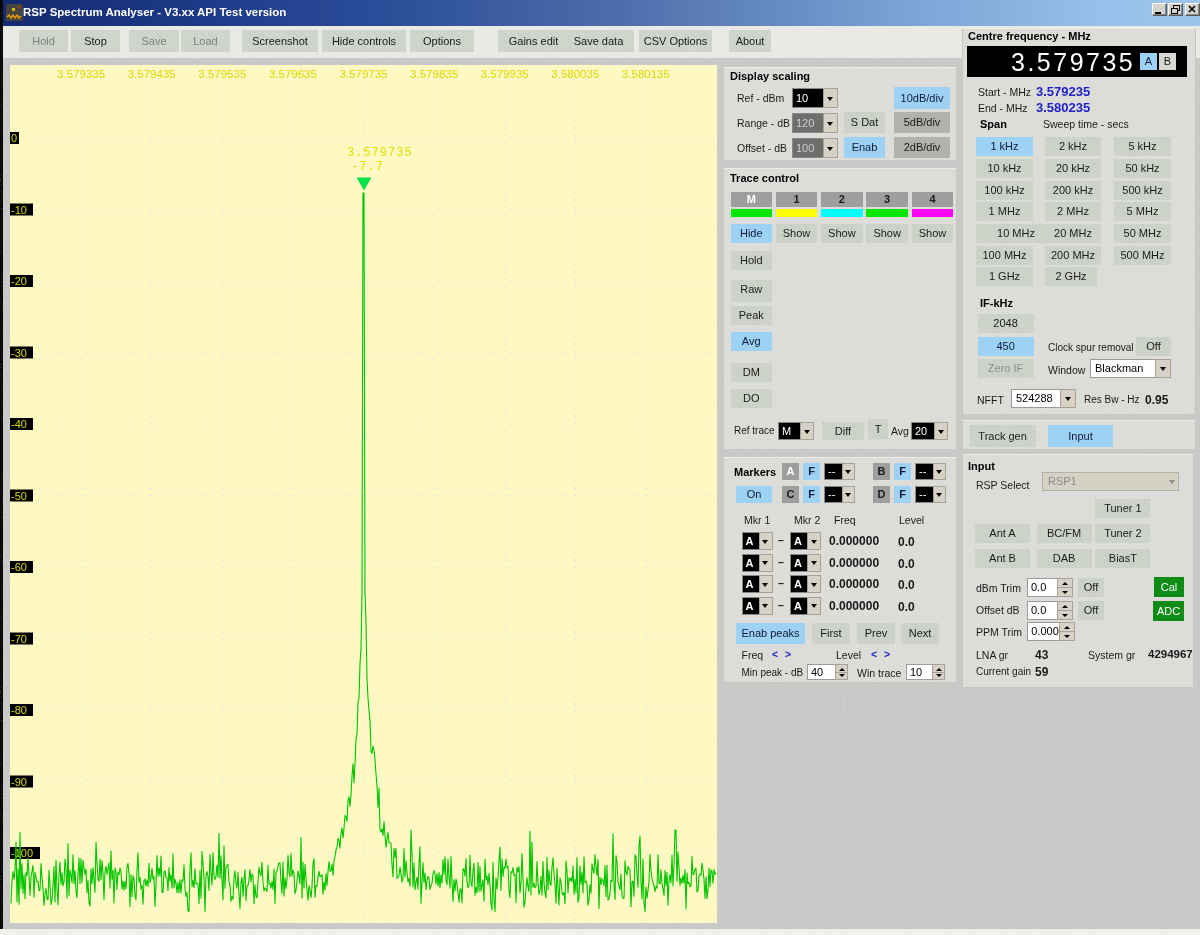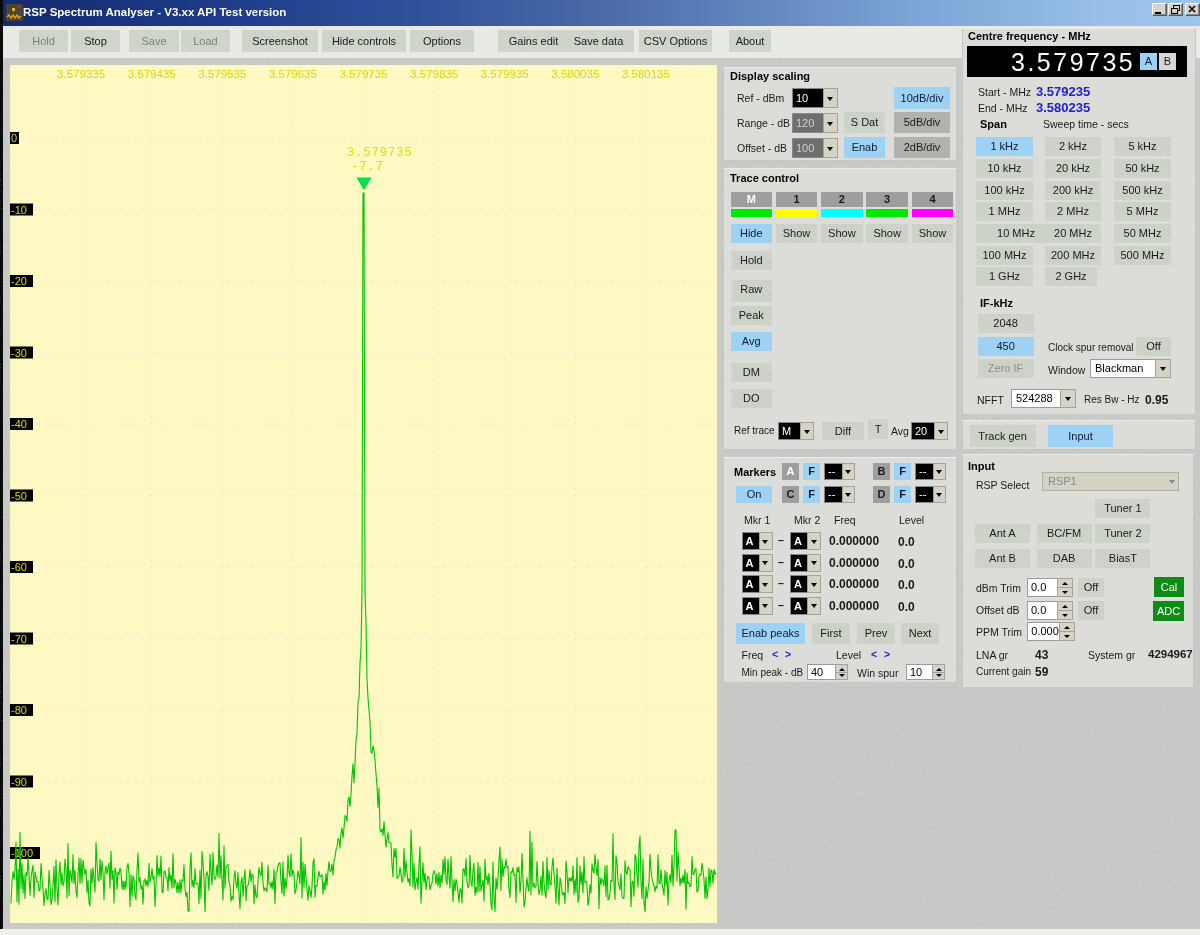--- a/index.html
+++ b/index.html
@@ -279,21 +279,21 @@
 <div class="btn ab" style="left:901px;top:623px;width:38px;height:21px;"><span style="line-height:21px">Next</span></div>
 <div class="lbl ab" style="left:741.5px;top:649px;width:30px;height:13px;">Freq</div>
 <div class="lbl ab" style="left:772px;top:648px;width:26px;height:14px;color:#2222cc;font-weight:bold;letter-spacing:2px;">&lt; &gt;</div>
 <div class="lbl ab" style="left:836px;top:649px;width:34px;height:13px;">Level</div>
 <div class="lbl ab" style="left:871px;top:648px;width:26px;height:14px;color:#2222cc;font-weight:bold;letter-spacing:2px;">&lt; &gt;</div>
 <div class="lbl ab" style="left:741.5px;top:667px;width:66px;height:13px;font-size:10px;">Min peak - dB</div>
 <div class="spin ab" style="left:807px;top:664px;width:41px;height:16px;">
     <div class="sval" style="width:28px;line-height:14px;">40</div>
     <div class="sarr"></div>
   </div>
-<div class="lbl ab" style="left:857px;top:667px;width:48px;height:13px;">Win spur</div>
+<div class="lbl ab" style="left:857px;top:667px;width:48px;height:13px;">Win trace</div>
 <div class="spin ab" style="left:906px;top:664px;width:39px;height:16px;">
     <div class="sval" style="width:26px;line-height:14px;">10</div>
     <div class="sarr"></div>
   </div>
 <div class="panel ab" style="left:962px;top:28px;width:234px;height:387px;"></div>
 <div class="ptitle ab" style="left:968px;top:30px;width:160px;height:13px;">Centre frequency - MHz</div>
 <div class="ab" style="left:967px;top:46px;width:220px;height:31px;background:#000;">
     <div class="ab" style="left:44px;top:2px;width:112px;height:26px;color:#fff;font-size:25px;letter-spacing:2.5px;">3.579735</div>
     <div class="ab btn blue" style="left:173px;top:7px;width:17px;height:17px;"><span style="line-height:17px">A</span></div>
     <div class="ab btn" style="left:192px;top:7px;width:17px;height:17px;background:#d6d6d2;"><span style="line-height:17px">B</span></div>

